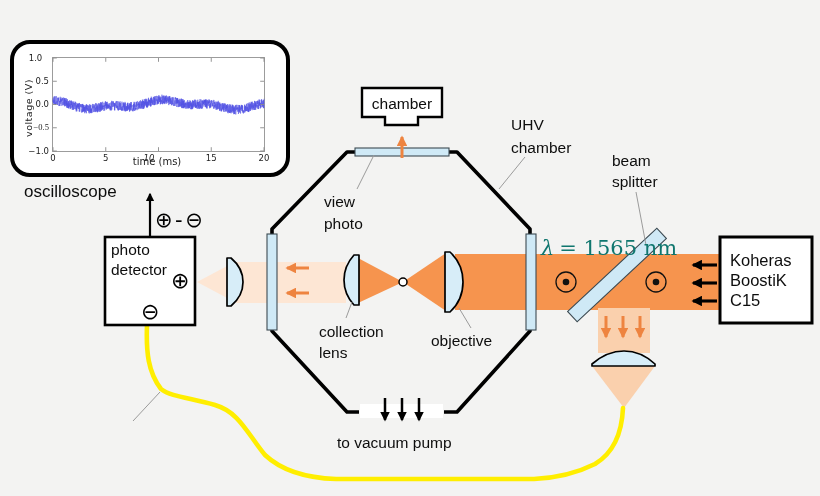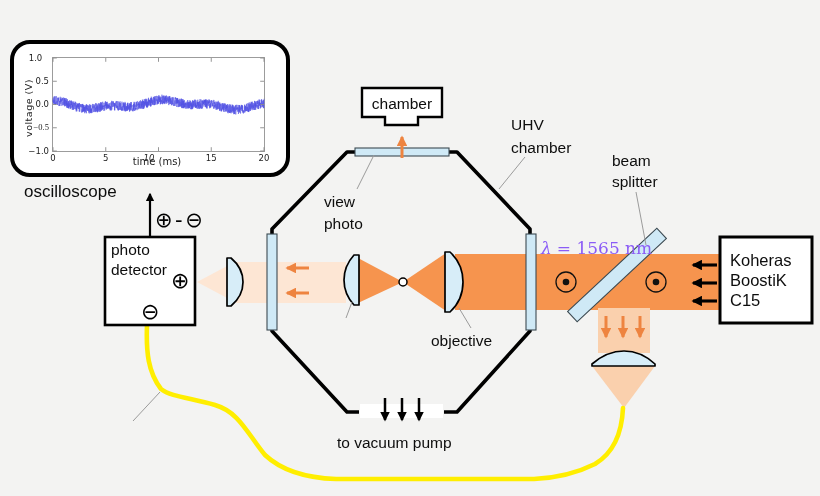--- a/index.html
+++ b/index.html
@@ -24,21 +24,21 @@
   #scope-box{position:absolute;left:10px;top:40px;width:272px;height:129px;background:#fff;
              border:4px solid #000;border-radius:20px}
   #scope-plot{position:absolute;left:38px;top:13px;width:211px;height:93px;border:1px solid #9c9c9c;background:#fff}
   #scope-svg{position:absolute;left:0;top:0;overflow:visible}
   .xtick{position:absolute;top:95px;width:24px;text-align:center;font:8.5px "DejaVu Sans",sans-serif;color:#222}
   .ytick{position:absolute;left:-31px;width:27px;text-align:right;font:8.5px "DejaVu Sans",sans-serif;color:#222}
   #scope-ylabel{position:absolute;left:-30px;top:58px;width:90px;height:12px;transform:rotate(-90deg);
                 font:9.5px "DejaVu Sans",sans-serif;color:#222;text-align:center;letter-spacing:.5px}
   #scope-xlabel{position:absolute;left:93px;top:112px;width:100px;text-align:center;
                 font:10px "DejaVu Sans",sans-serif;color:#222}
-  .wl{font-family:"DejaVu Serif",serif;font-size:17px;color:#8b5cf6}
+  .wl{font-family:"DejaVu Serif",serif;font-size:21px;color:#0f766e}
   .wl .wl-sym{font-style:italic} .wl .wl-rest{margin-left:5px}
 </style>
 </head>
 <body>
 
 <div id="stage">
 
   <svg class="diagram" width="820" height="496" viewBox="0 0 820 496">
     <defs>
       <marker id="mO" viewBox="0 0 10 10" refX="8.5" refY="5" markerWidth="3.6" markerHeight="3.6" orient="auto">
@@ -171,20 +171,24 @@
   <div class="lbl" style="left:511px;top:113px;line-height:23px">
     <div>UHV</div>
     <div>chamber</div>
   </div>
 
   <div class="lbl" style="left:612px;top:150px;line-height:21px">
     <div>beam</div>
     <div>splitter</div>
   </div>
 
+  <div class="lbl" style="left:319px;top:321px;line-height:21px">
+    <div>collection</div>
+    <div>lens</div>
+  </div>
 
   <div class="lbl" style="left:431px;top:330px">objective</div>
 
   <div class="lbl wl" style="left:541px;top:238px">
     <span class="wl-sym">λ</span><span class="wl-rest">= 1565 nm</span>
   </div>
 
   <div class="lbl" style="left:730px;top:250px;line-height:20px;font-size:16.5px">
     <div>Koheras</div>
     <div>BoostiK</div>

